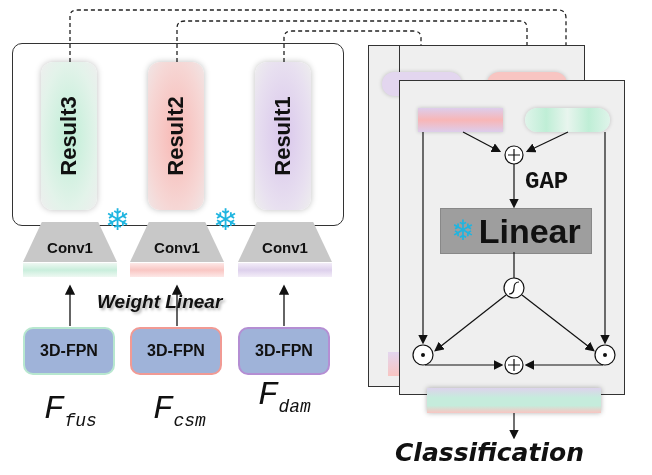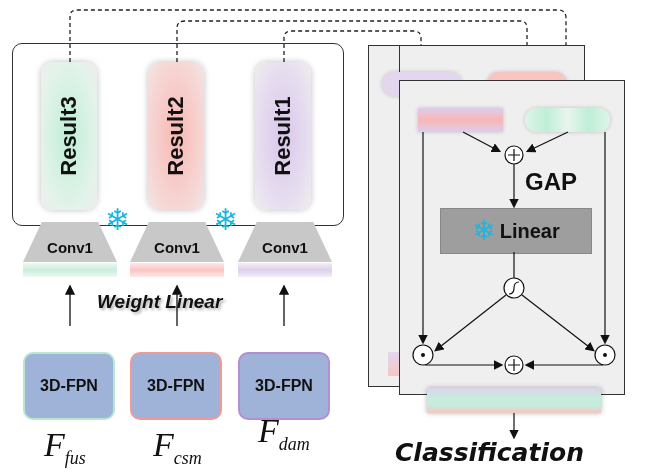--- a/index.html
+++ b/index.html
@@ -5,30 +5,30 @@
   html, body { margin:0; padding:0; background:#ffffff; }
   body { width:652px; height:475px; position:relative; overflow:hidden; font-family:"Liberation Sans", sans-serif; }
   .abs { position:absolute; }
   .panel-left { left:12px; top:43px; width:330px; height:180px; border:1.5px solid #333; border-radius:10px; height:181px; }
   .panel-left { height:181px; }
   .result { width:56px; height:148px; border-radius:12px; box-shadow:0 0 6px rgba(0,0,0,0.25); display:flex; align-items:center; justify-content:center; }
   .result span { transform:rotate(-90deg); font-weight:bold; font-size:22px; color:#111; white-space:nowrap; }
   .conv { width:94px; height:40px; clip-path:polygon(20% 0,80% 0,100% 100%,0 100%); background:#c8c8c8; display:flex; align-items:flex-end; justify-content:center; padding-bottom:6px; box-sizing:border-box; }
   .conv span { font-size:15px; font-weight:bold; color:#111; }
   .feat { width:94px; height:14px; }
-  .fpn { width:92px; height:68px; border-radius:10px; background:#9fb3d9; display:flex; align-items:center; justify-content:center; box-sizing:border-box; border:2px solid;margin-top:25px; }
+  .fpn { width:92px; height:48px; border-radius:10px; background:#9fb3d9; display:flex; align-items:center; justify-content:center; box-sizing:border-box; border:2px solid; }
   .fpn span { font-size:16px; font-weight:bold; color:#111; }
-  .flabel { font-family:Liberation Serif, serif; font-style:italic; font-size:34px; color:#111;margin-top:36px; }
+  .flabel { font-family:Liberation Mono, monospace; font-style:italic; font-size:34px; color:#111; }
   .flabel sub { font-size:18px; vertical-align:-8px; }
   .snow { font-size:30px; color:#1fb5e0; line-height:1; }
   .card { background:#efefef; border:1.5px solid #333; }
   .ws { font-weight:bold; font-style:italic; font-size:19px; color:#111; text-shadow:2px 2px 3px rgba(0,0,0,0.3); }
-  .gap { font-weight:bold; font-size:24px; color:#111; }
+  .gap { font-weight:bold; font-size:24px; color:#111;font-family:Liberation Mono, monospace; }
   .linear { background:#9e9e9e; border:1px solid #888; display:flex; align-items:center; justify-content:center; }
-  .linear span.t { font-weight:bold; font-size:20px; color:#111; }
+  .linear span.t { font-weight:bold; font-size:34px; color:#111; }
   .cmap { font-weight:bold; font-style:italic; font-size:25px; color:#111; font-family:"DejaVu Sans", sans-serif; }
 </style>
 </head>
 <body>
 
 <svg class="abs" style="left:0;top:0" width="652" height="475">
   <defs>
     <marker id="ah" markerWidth="8" markerHeight="8" refX="6" refY="4" orient="auto">
       <path d="M0,0 L8,4 L0,8 z" fill="#111"></path>
     </marker>

